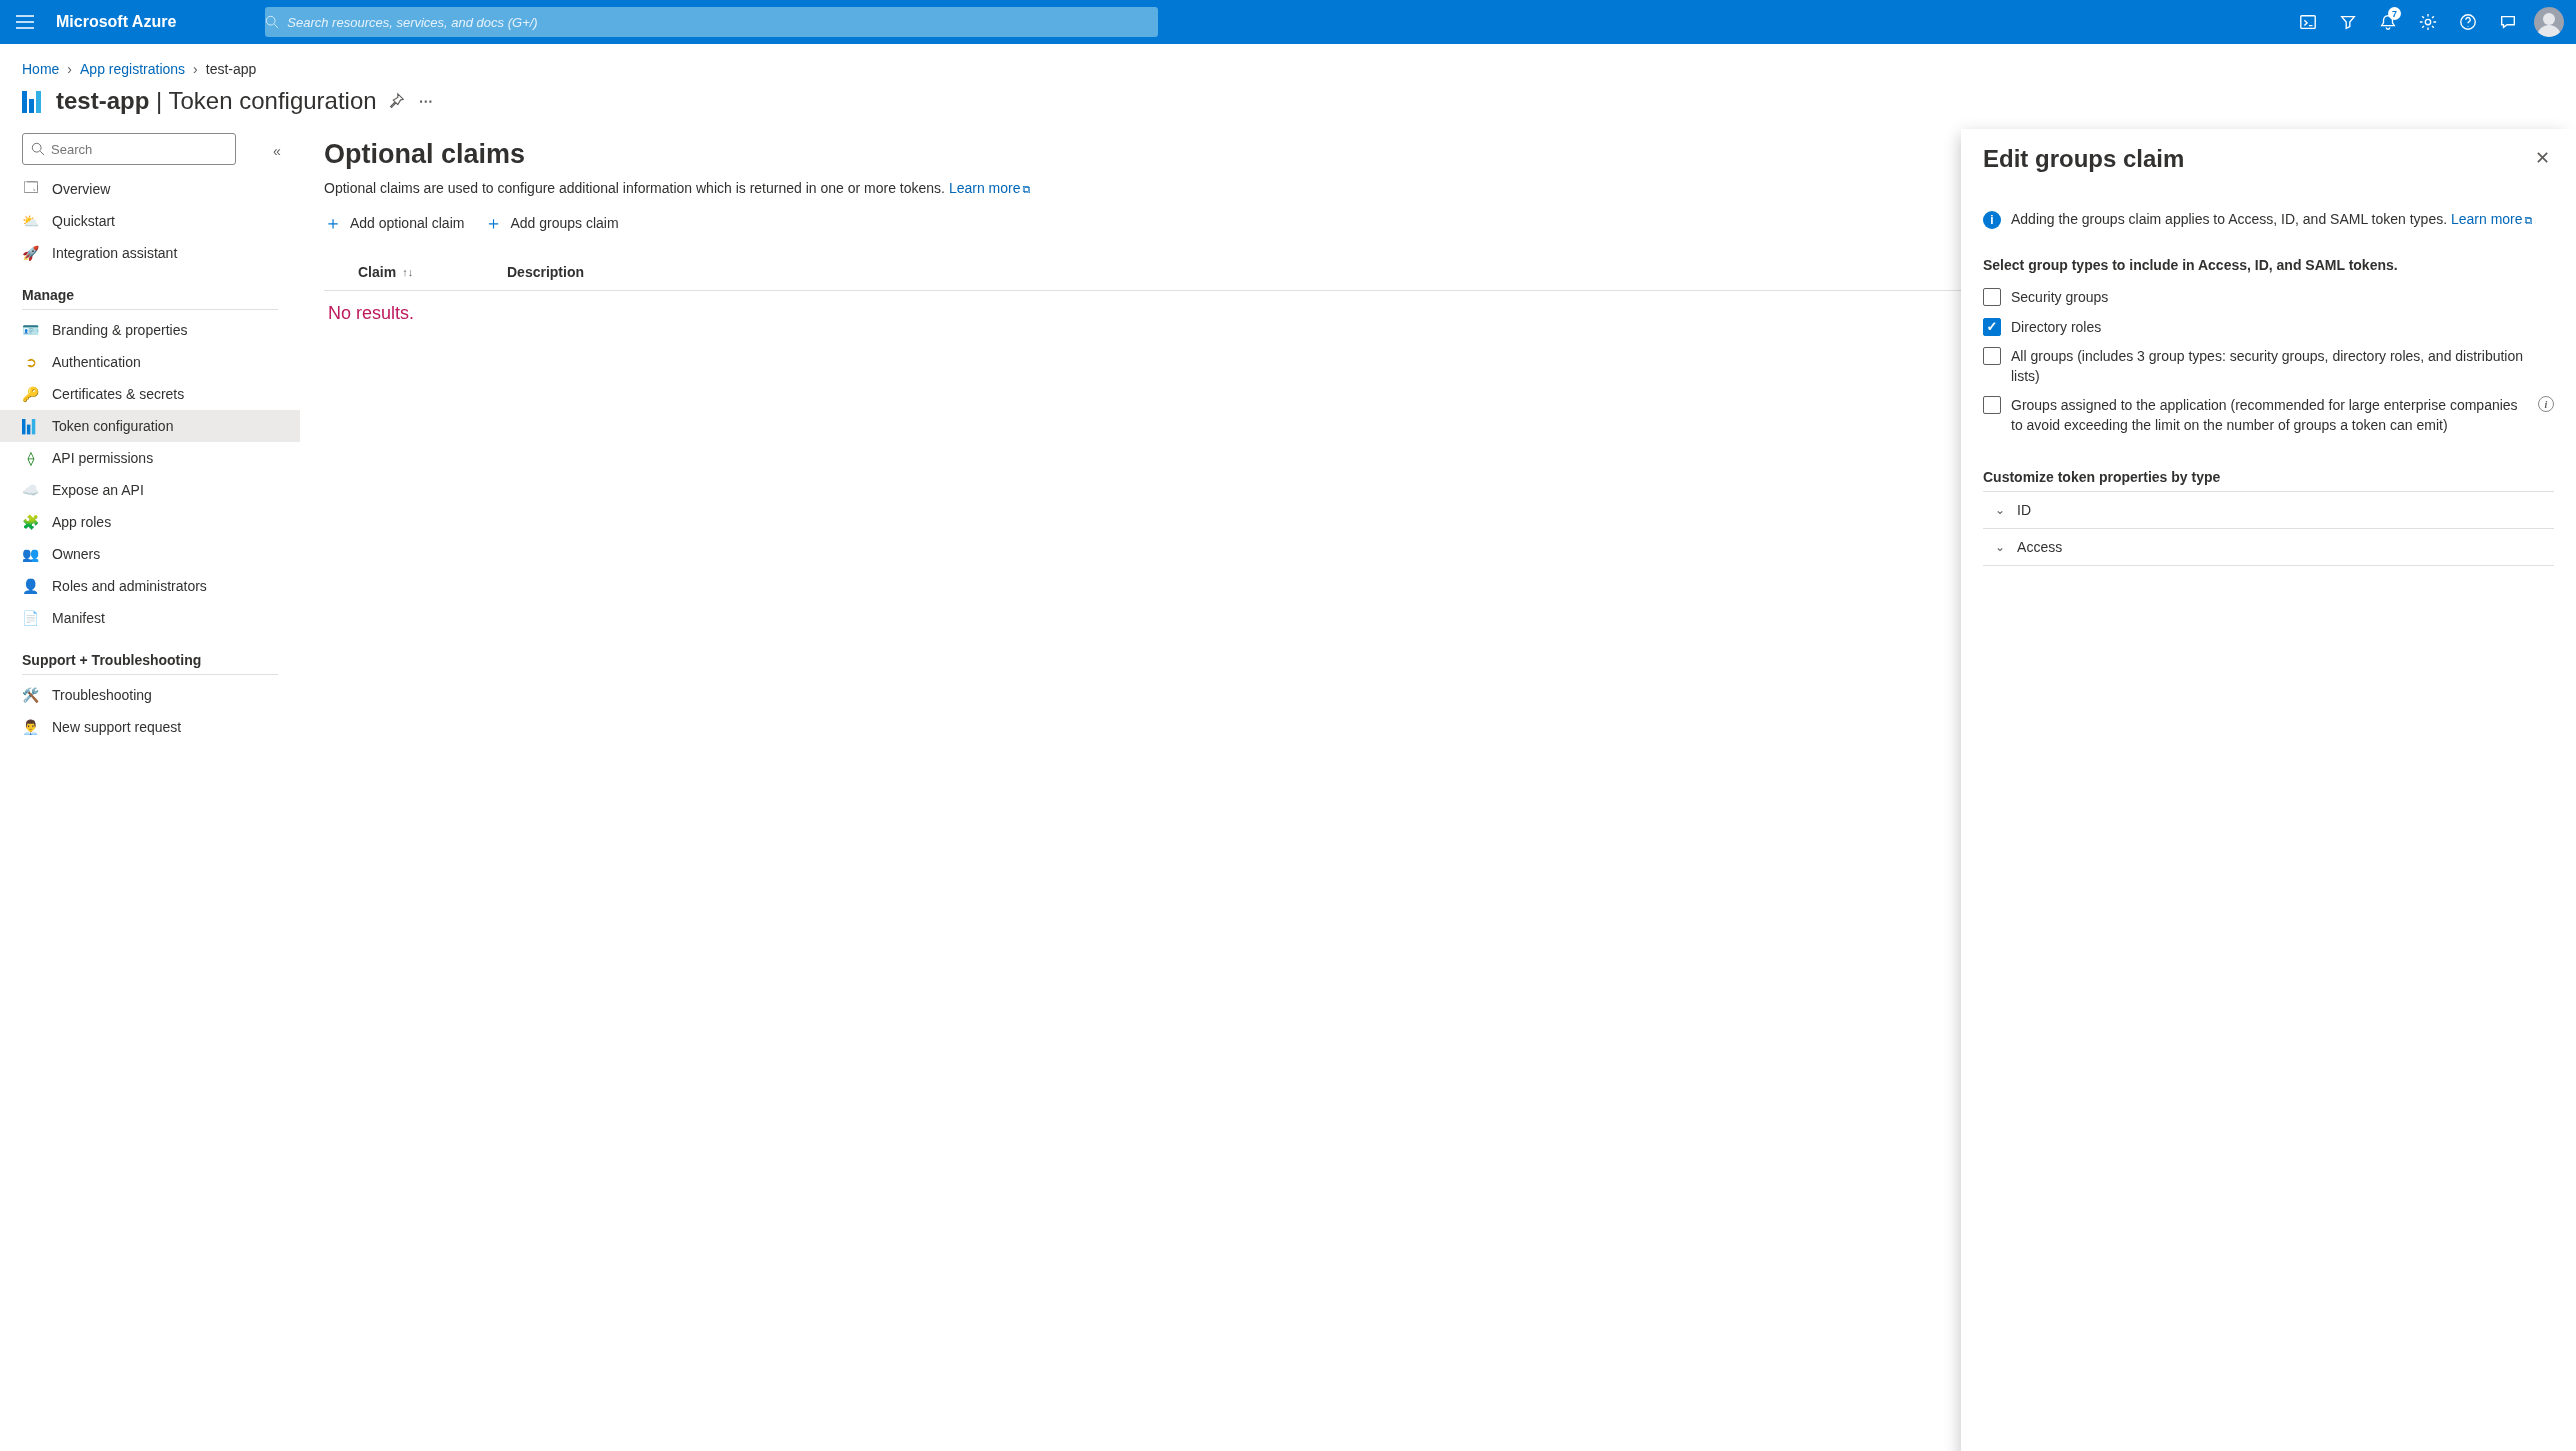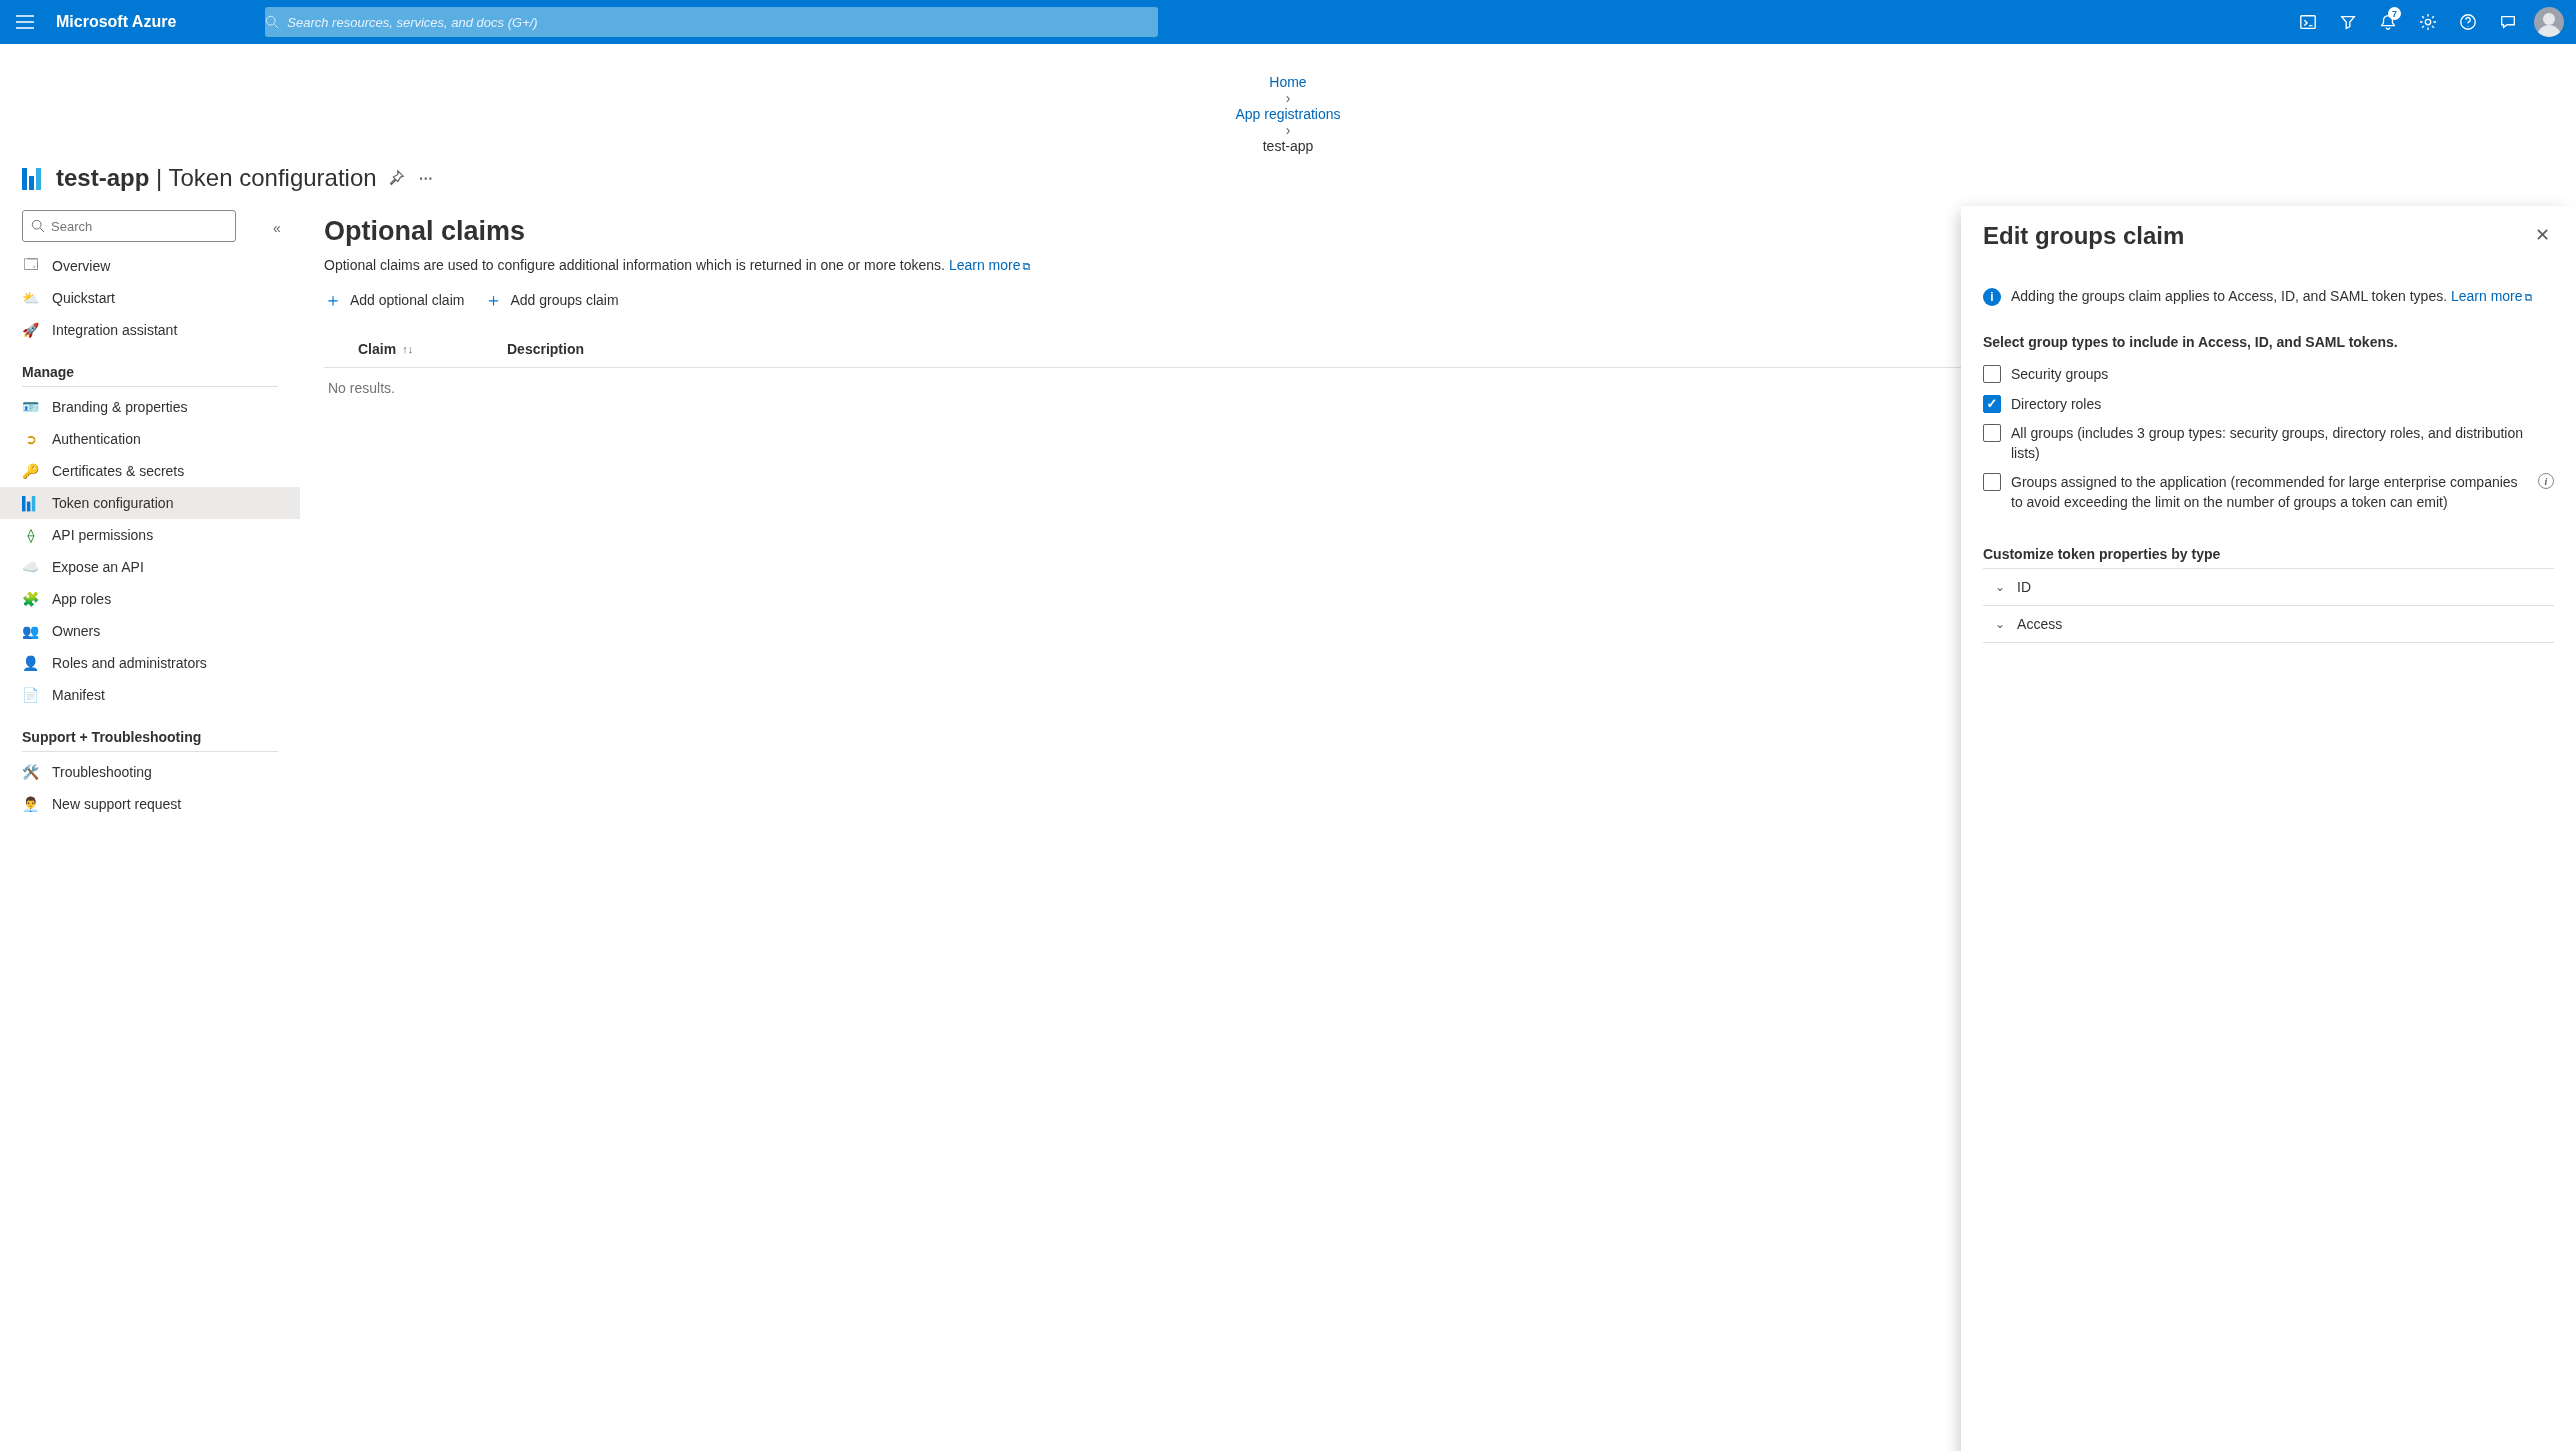--- a/index.html
+++ b/index.html
@@ -18,21 +18,21 @@
   .top-icon  { width:40px; height:44px; display:flex; align-items:center; justify-content:center; cursor:pointer; position:relative; }
   .top-icon svg { width:18px; height:18px; stroke:#fff; fill:none; stroke-width:1.5; }
   .badge     { position:absolute; top:7px; right:7px; background:#fff; color:#0078d4; font-size:9px; border-radius:8px; min-width:13px; height:13px; display:flex; align-items:center; justify-content:center; font-weight:600; }
   .avatar    { width:30px; height:30px; border-radius:50%; background:#9ca3af; margin-left:6px; margin-right:4px; position:relative; overflow:hidden; cursor:pointer; }
   .avatar::before { content:""; position:absolute; top:6px; left:9px; width:12px; height:12px; border-radius:50%; background:#e5e7eb; }
   .avatar::after  { content:""; position:absolute; bottom:-6px; left:3px; width:24px; height:18px; border-radius:12px 12px 0 0; background:#e5e7eb; }
 
   
   .shell     { display:flex; height:calc(100% - 44px); position:relative; }
   .left-col  { flex:0 0 298px; display:flex; flex-direction:column; border-right:0px solid transparent; }
-  .crumb-row { padding:30px 22px 4px 22px; font-size:14px; color:#323130; display:flex; align-items:center; flex-wrap:wrap;flex-direction:column; }
+  .crumb-row { padding:17px 22px 4px 22px; font-size:14px; color:#323130; display:flex; align-items:center; flex-wrap:wrap; }
   .crumb-link{ color:#0067b8; cursor:pointer; }
   .crumb-sep { margin:0 8px; color:#605e5c; }
   .title-row { padding:6px 22px 14px 22px; display:flex; align-items:center; gap:10px; }
   .title-icon{ width:24px; height:24px; display:flex; gap:2px; align-items:flex-end; }
   .title-icon span { width:5px; background:#0078d4; display:block; }
   .title-icon span:nth-child(1){ height:22px; }
   .title-icon span:nth-child(2){ height:14px; }
   .title-icon span:nth-child(3){ height:22px; background:#32b0e6; }
   .title-main{ font-size:24px; }
   .title-main b { font-weight:600; }
@@ -64,21 +64,21 @@
   .section-desc { font-size:14px; color:#323130; padding-bottom:14px; }
   .section-desc a{ color:#0067b8; cursor:pointer; text-decoration:none; }
   .action-row  { display:flex; gap:20px; padding:4px 0 22px 0; }
   .action-btn  { display:flex; align-items:center; gap:8px; color:#323130; cursor:pointer; }
   .action-btn .plus{ color:#0078d4; font-size:18px; font-weight:400; line-height:1; }
 
   .grid-head  { display:flex; padding:10px 4px; border-bottom:1px solid #e1dfdd; font-weight:600; font-size:14px; }
   .col-claim  { width:179px; padding-left:30px; display:flex; align-items:center; gap:6px;}
   .sort-ico   { font-size:11px; color:#605e5c; }
   .col-desc   { flex:1; }
-  .grid-body  { padding:12px 4px; color:#737373; font-size:14px; }
+  .grid-body  { padding:12px 4px; color:#be185d; font-size:18px; }
 
   
   .blade     { position:absolute; top:0; right:0; bottom:0; width:615px; background:#fff;
                box-shadow:-6px 0 16px -6px rgba(0,0,0,0.25); display:flex; flex-direction:column; z-index:20; }
   .blade-hd  { display:flex; align-items:flex-start; padding:16px 22px 10px 22px; }
   .blade-title{ font-size:24px; font-weight:600; flex:1; }
   .blade-close{ cursor:pointer; font-size:18px; color:#605e5c; padding:4px; line-height:1; }
   .blade-body{ flex:1; overflow:auto; padding:4px 22px 20px 22px; }
   .info-row  { display:flex; align-items:flex-start; gap:10px; font-size:14px; margin:24px 0 28px 0; }
   .info-ico  { width:18px;height:18px;border-radius:50%;background:#0078d4;color:#fff;display:flex;align-items:center;justify-content:center;font-size:12px;font-weight:700;flex-shrink:0; }

